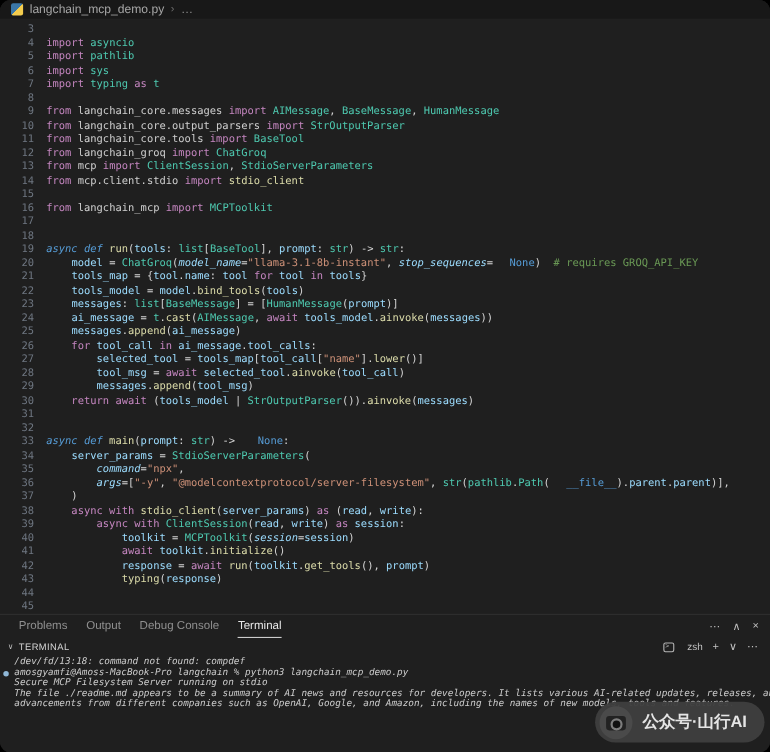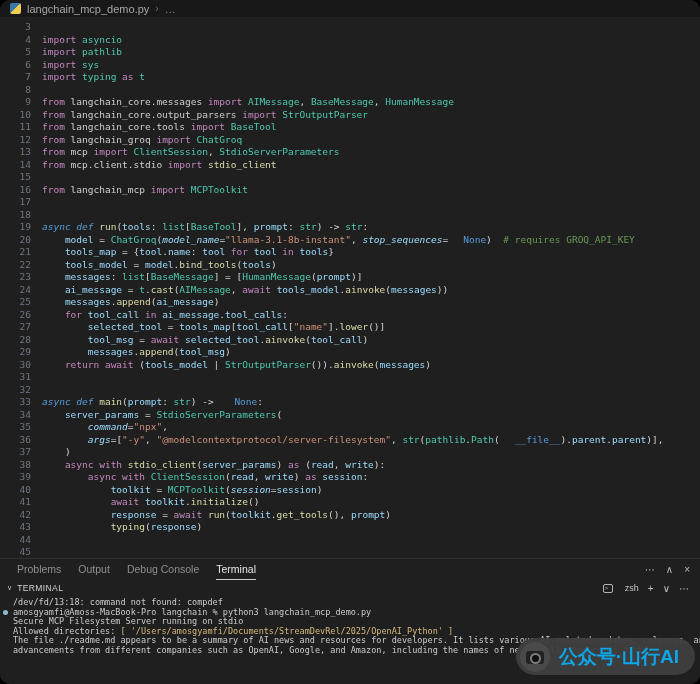--- a/index.html
+++ b/index.html
@@ -63,39 +63,39 @@
   .term-title { font-size:8.5px; color:#d4d4d4; letter-spacing:.4px; }
   .term-actions { margin-left:auto; display:flex; align-items:center; gap:9px;
     color:#c2c2c2; font-size:10px; }
   .zsh-item { display:flex; align-items:center; gap:12px; font-size:9px; }
   .term-glyph { width:10px; height:9px; border:1px solid #b5b5b5; border-radius:2px;
     font-size:6px; line-height:7px; text-align:left; padding-left:1px; color:#b5b5b5; }
 
   .term-body { position:relative; height:88px; padding-top:2px;
     font-family:"DejaVu Sans Mono", monospace; font-size:8.5px; line-height:9.5px;
     color:#cccccc; font-variant-ligatures:none; overflow:hidden; }
-  .term-line { position:relative; white-space:pre; padding-left:13px; }
+  .term-line { position:relative; white-space:pre; padding-left:13px;font-style:italic; }
   .deco { position:absolute; left:3px; top:2.5px; width:5px; height:5px; border-radius:50%; }
   .deco.filled  { background:#8fb7d6; }
   .deco.outline { border:1px solid #8d8d8d; background:transparent; }
   .tt-o { color:#cccccc; }
   .tt-y { color:var(--terminal-path,#d7ba7d); }
   .cursor { display:inline-block; width:5px; height:9px; background:#bcbcbc;
     vertical-align:-1px; margin-left:1px; }
 
   
   .watermark { position:absolute; right:5px; bottom:9px; height:37px;
     background:rgba(62,62,62,.96); border-radius:19px;
     display:flex; align-items:center; gap:9px; padding:0 16px 0 4px; }
   .cam { position:relative; width:30px; height:30px; border-radius:50%; background:#4a4a4a; flex:none; }
   .cam::before { content:""; position:absolute; left:6px; top:9px; right:6px; bottom:8px;
     background:#222; border-radius:3px; }
   .cam::after { content:""; position:absolute; left:10px; top:11px; width:7px; height:7px;
     border-radius:50%; border:2px solid #7d7d7d; background:#101010; }
-  .watermark-text { color:#0ea5e9; font-size:19px; font-weight:700; white-space:nowrap; }
+  .watermark-text { color:#e5e5e5; font-size:15px; font-weight:700; white-space:nowrap; }
 </style>
 </head>
 <body>
 
 <div class="window">
 
   <div class="topbar">
     <span class="py-icon"></span>
     <span class="crumb-file">langchain_mcp_demo.py</span>
     <span class="crumb-sep">›</span>
@@ -176,21 +176,20 @@
         <span>+</span>
         <span>∨</span>
         <span>⋯</span>
       </div>
     </div>
 
     <div class="term-body" id="term-body">
         <div class="term-line"><span class="tt-o">/dev/fd/13:18: command not found: compdef</span></div>
         <div class="term-line"><span class="deco filled"></span><span class="tt-o">amosgyamfi@Amoss-MacBook-Pro langchain % python3 langchain_mcp_demo.py</span></div>
         <div class="term-line"><span class="tt-o">Secure MCP Filesystem Server running on stdio</span></div>
-        <div class="term-line"><span class="tt-o">Allowed directories: </span><span class="tt-y">[ '/Users/amosgyamfi/Documents/StreamDevRel/2025/OpenAI_Python' ]</span></div>
         <div class="term-line"><span class="tt-o">The file ./readme.md appears to be a summary of AI news and resources for developers. It lists various AI-related updates, releases, and</span></div>
         <div class="term-line"><span class="tt-o">advancements from different companies such as OpenAI, Google, and Amazon, including the names of new models, tools and features.</span></div>
       </div>
   </div>
 
   <div class="watermark">
     <span class="cam"></span>
     <span class="watermark-text">公众号·山行AI</span>
   </div>
 

